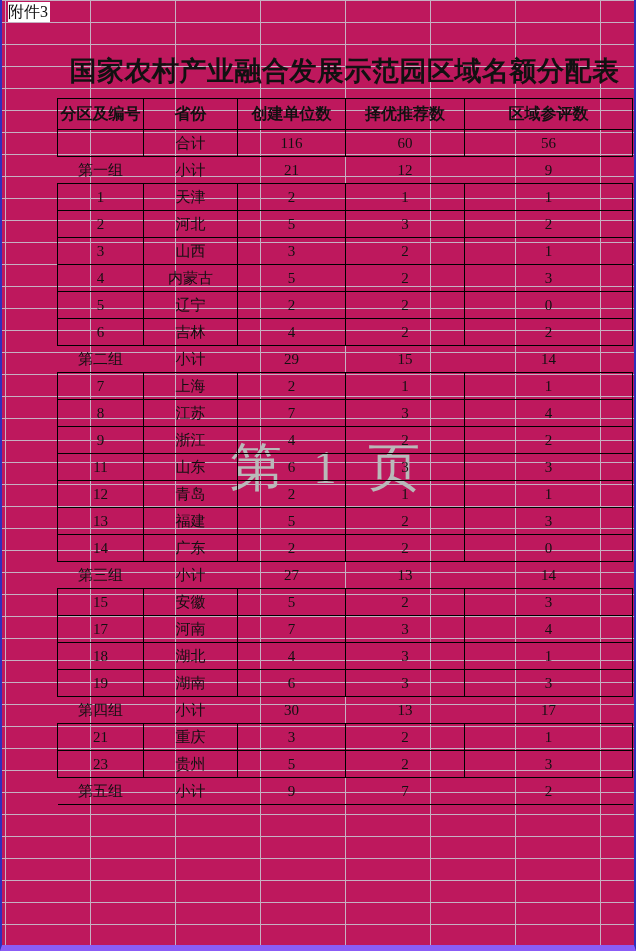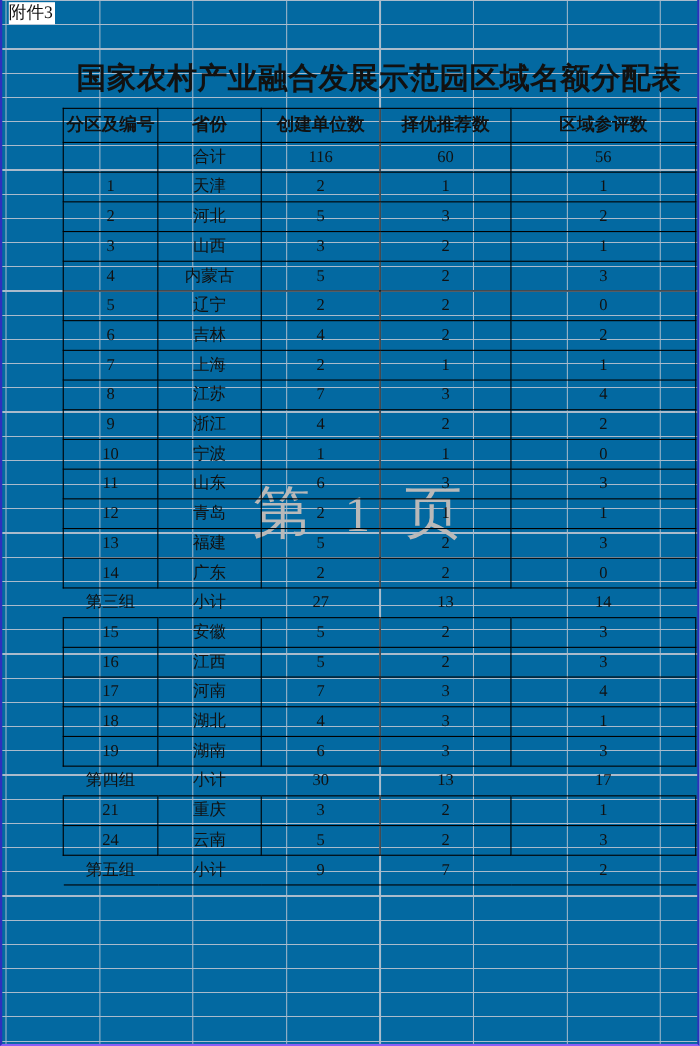--- a/index.html
+++ b/index.html
@@ -13,25 +13,25 @@
     width: 636px;
     height: 951px;
     overflow: hidden;
   }
 
   
   .sheet {
     position: relative;
     width: 636px;
     height: 951px;
-    background: #0369a1;
+    background: #be185d;
     box-sizing: border-box;
     border-left: 2px solid #2f2fbd;
     border-right: 2px solid #2f2fbd;
-    border-bottom: 2px solid #8b5cf6;
+    border-bottom: 6px solid #8b5cf6;
     overflow: hidden;
   }
 
   
   .grid-bg {
     position: absolute;
     inset: 0;
     background-image:
       repeating-linear-gradient(to bottom, #c8cbd4 0px, #c8cbd4 1px, transparent 1px, transparent 22px),
       repeating-linear-gradient(to right, #c8cbd4 0px, #c8cbd4 1px, transparent 1px, transparent 85px);
@@ -176,20 +176,27 @@
         </tr>
       </thead>
       <tbody id="alloc-body">
           <tr class="total-row">
             <td></td>
             <td>合计</td>
             <td>116</td>
             <td>60</td>
             <td>56</td>
           </tr>
+          <tr class="group-row">
+            <td>第一组</td>
+            <td>小计</td>
+            <td>21</td>
+            <td>12</td>
+            <td>9</td>
+          </tr>
           <tr class="item-row">
             <td>1</td>
             <td>天津</td>
             <td>2</td>
             <td>1</td>
             <td>1</td>
           </tr>
           <tr class="item-row">
             <td>2</td>
             <td>河北</td>
@@ -217,20 +224,27 @@
             <td>2</td>
             <td>2</td>
             <td>0</td>
           </tr>
           <tr class="item-row">
             <td>6</td>
             <td>吉林</td>
             <td>4</td>
             <td>2</td>
             <td>2</td>
+          </tr>
+          <tr class="group-row">
+            <td>第二组</td>
+            <td>小计</td>
+            <td>29</td>
+            <td>15</td>
+            <td>14</td>
           </tr>
           <tr class="item-row">
             <td>7</td>
             <td>上海</td>
             <td>2</td>
             <td>1</td>
             <td>1</td>
           </tr>
           <tr class="item-row">
             <td>8</td>
@@ -240,27 +254,20 @@
             <td>4</td>
           </tr>
           <tr class="item-row">
             <td>9</td>
             <td>浙江</td>
             <td>4</td>
             <td>2</td>
             <td>2</td>
           </tr>
           <tr class="item-row">
-            <td>10</td>
-            <td>宁波</td>
-            <td>1</td>
-            <td>1</td>
-            <td>0</td>
-          </tr>
-          <tr class="item-row">
             <td>11</td>
             <td>山东</td>
             <td>6</td>
             <td>3</td>
             <td>3</td>
           </tr>
           <tr class="item-row">
             <td>12</td>
             <td>青岛</td>
             <td>2</td>
@@ -289,27 +296,20 @@
             <td>14</td>
           </tr>
           <tr class="item-row">
             <td>15</td>
             <td>安徽</td>
             <td>5</td>
             <td>2</td>
             <td>3</td>
           </tr>
           <tr class="item-row">
-            <td>16</td>
-            <td>江西</td>
-            <td>5</td>
-            <td>2</td>
-            <td>3</td>
-          </tr>
-          <tr class="item-row">
             <td>17</td>
             <td>河南</td>
             <td>7</td>
             <td>3</td>
             <td>4</td>
           </tr>
           <tr class="item-row">
             <td>18</td>
             <td>湖北</td>
             <td>4</td>
@@ -331,22 +331,22 @@
             <td>17</td>
           </tr>
           <tr class="item-row">
             <td>21</td>
             <td>重庆</td>
             <td>3</td>
             <td>2</td>
             <td>1</td>
           </tr>
           <tr class="item-row">
-            <td>24</td>
-            <td>云南</td>
+            <td>23</td>
+            <td>贵州</td>
             <td>5</td>
             <td>2</td>
             <td>3</td>
           </tr>
           <tr class="group-row">
             <td>第五组</td>
             <td>小计</td>
             <td>9</td>
             <td>7</td>
             <td>2</td>

